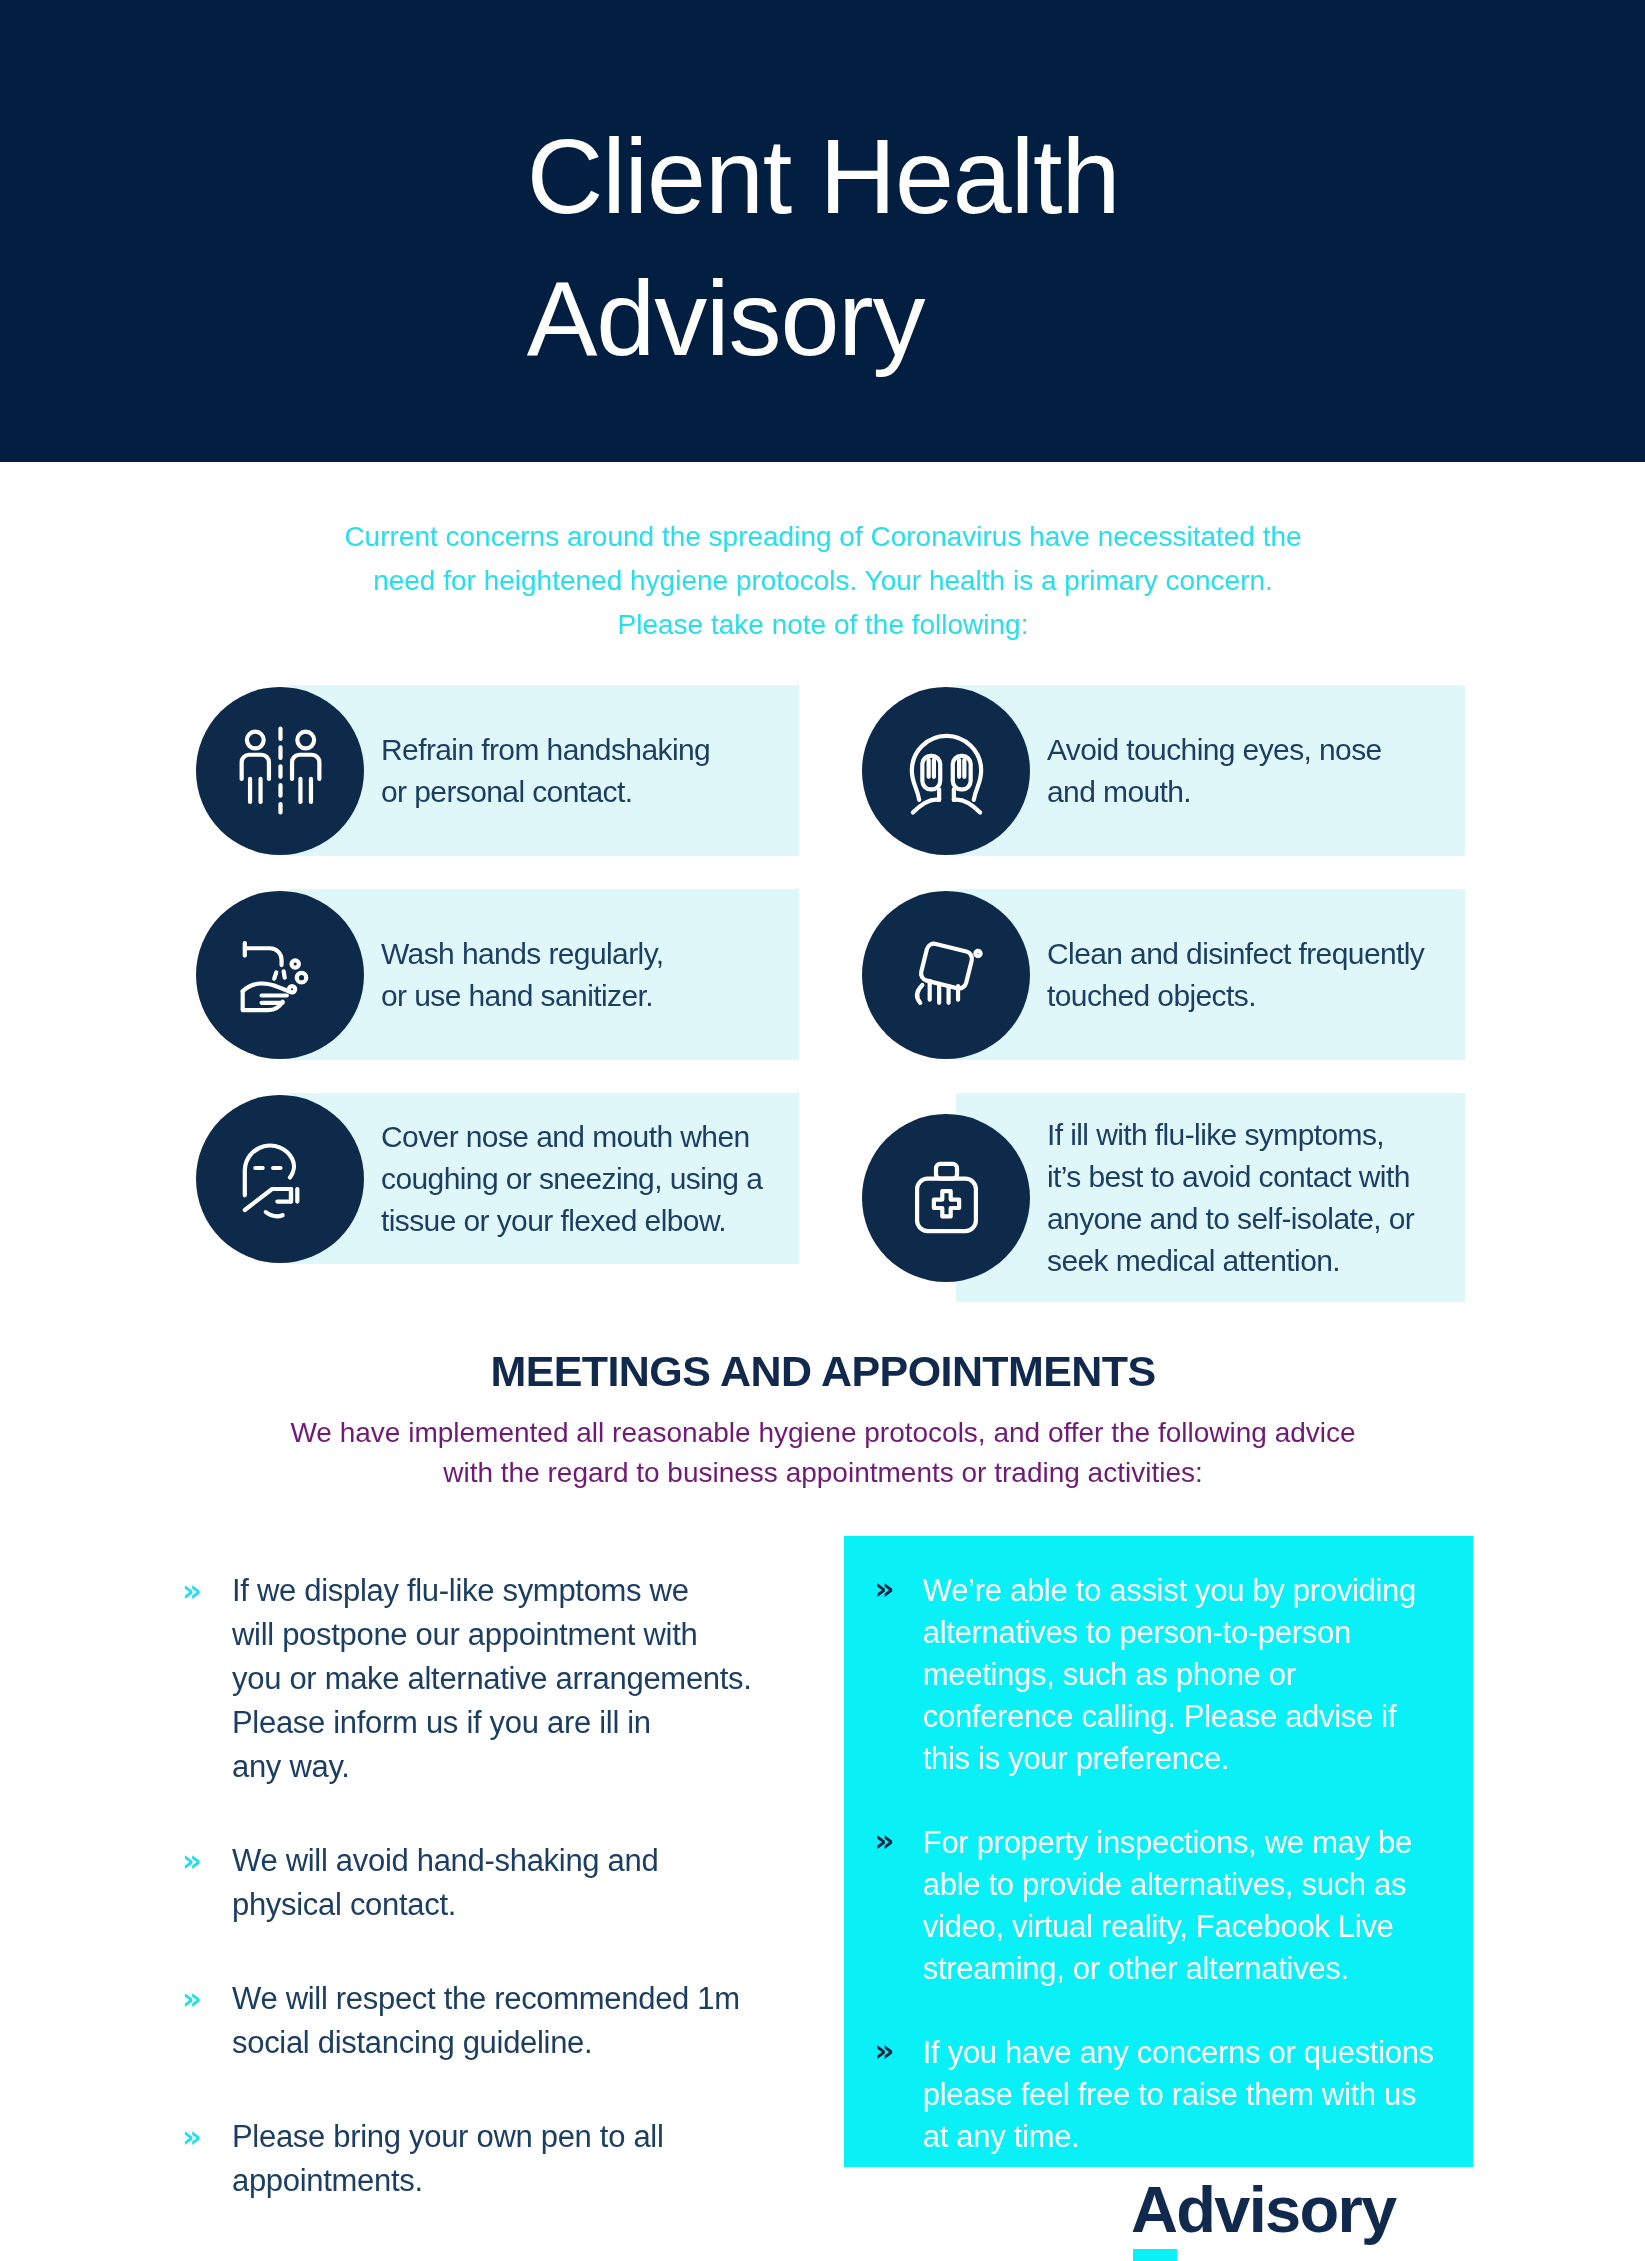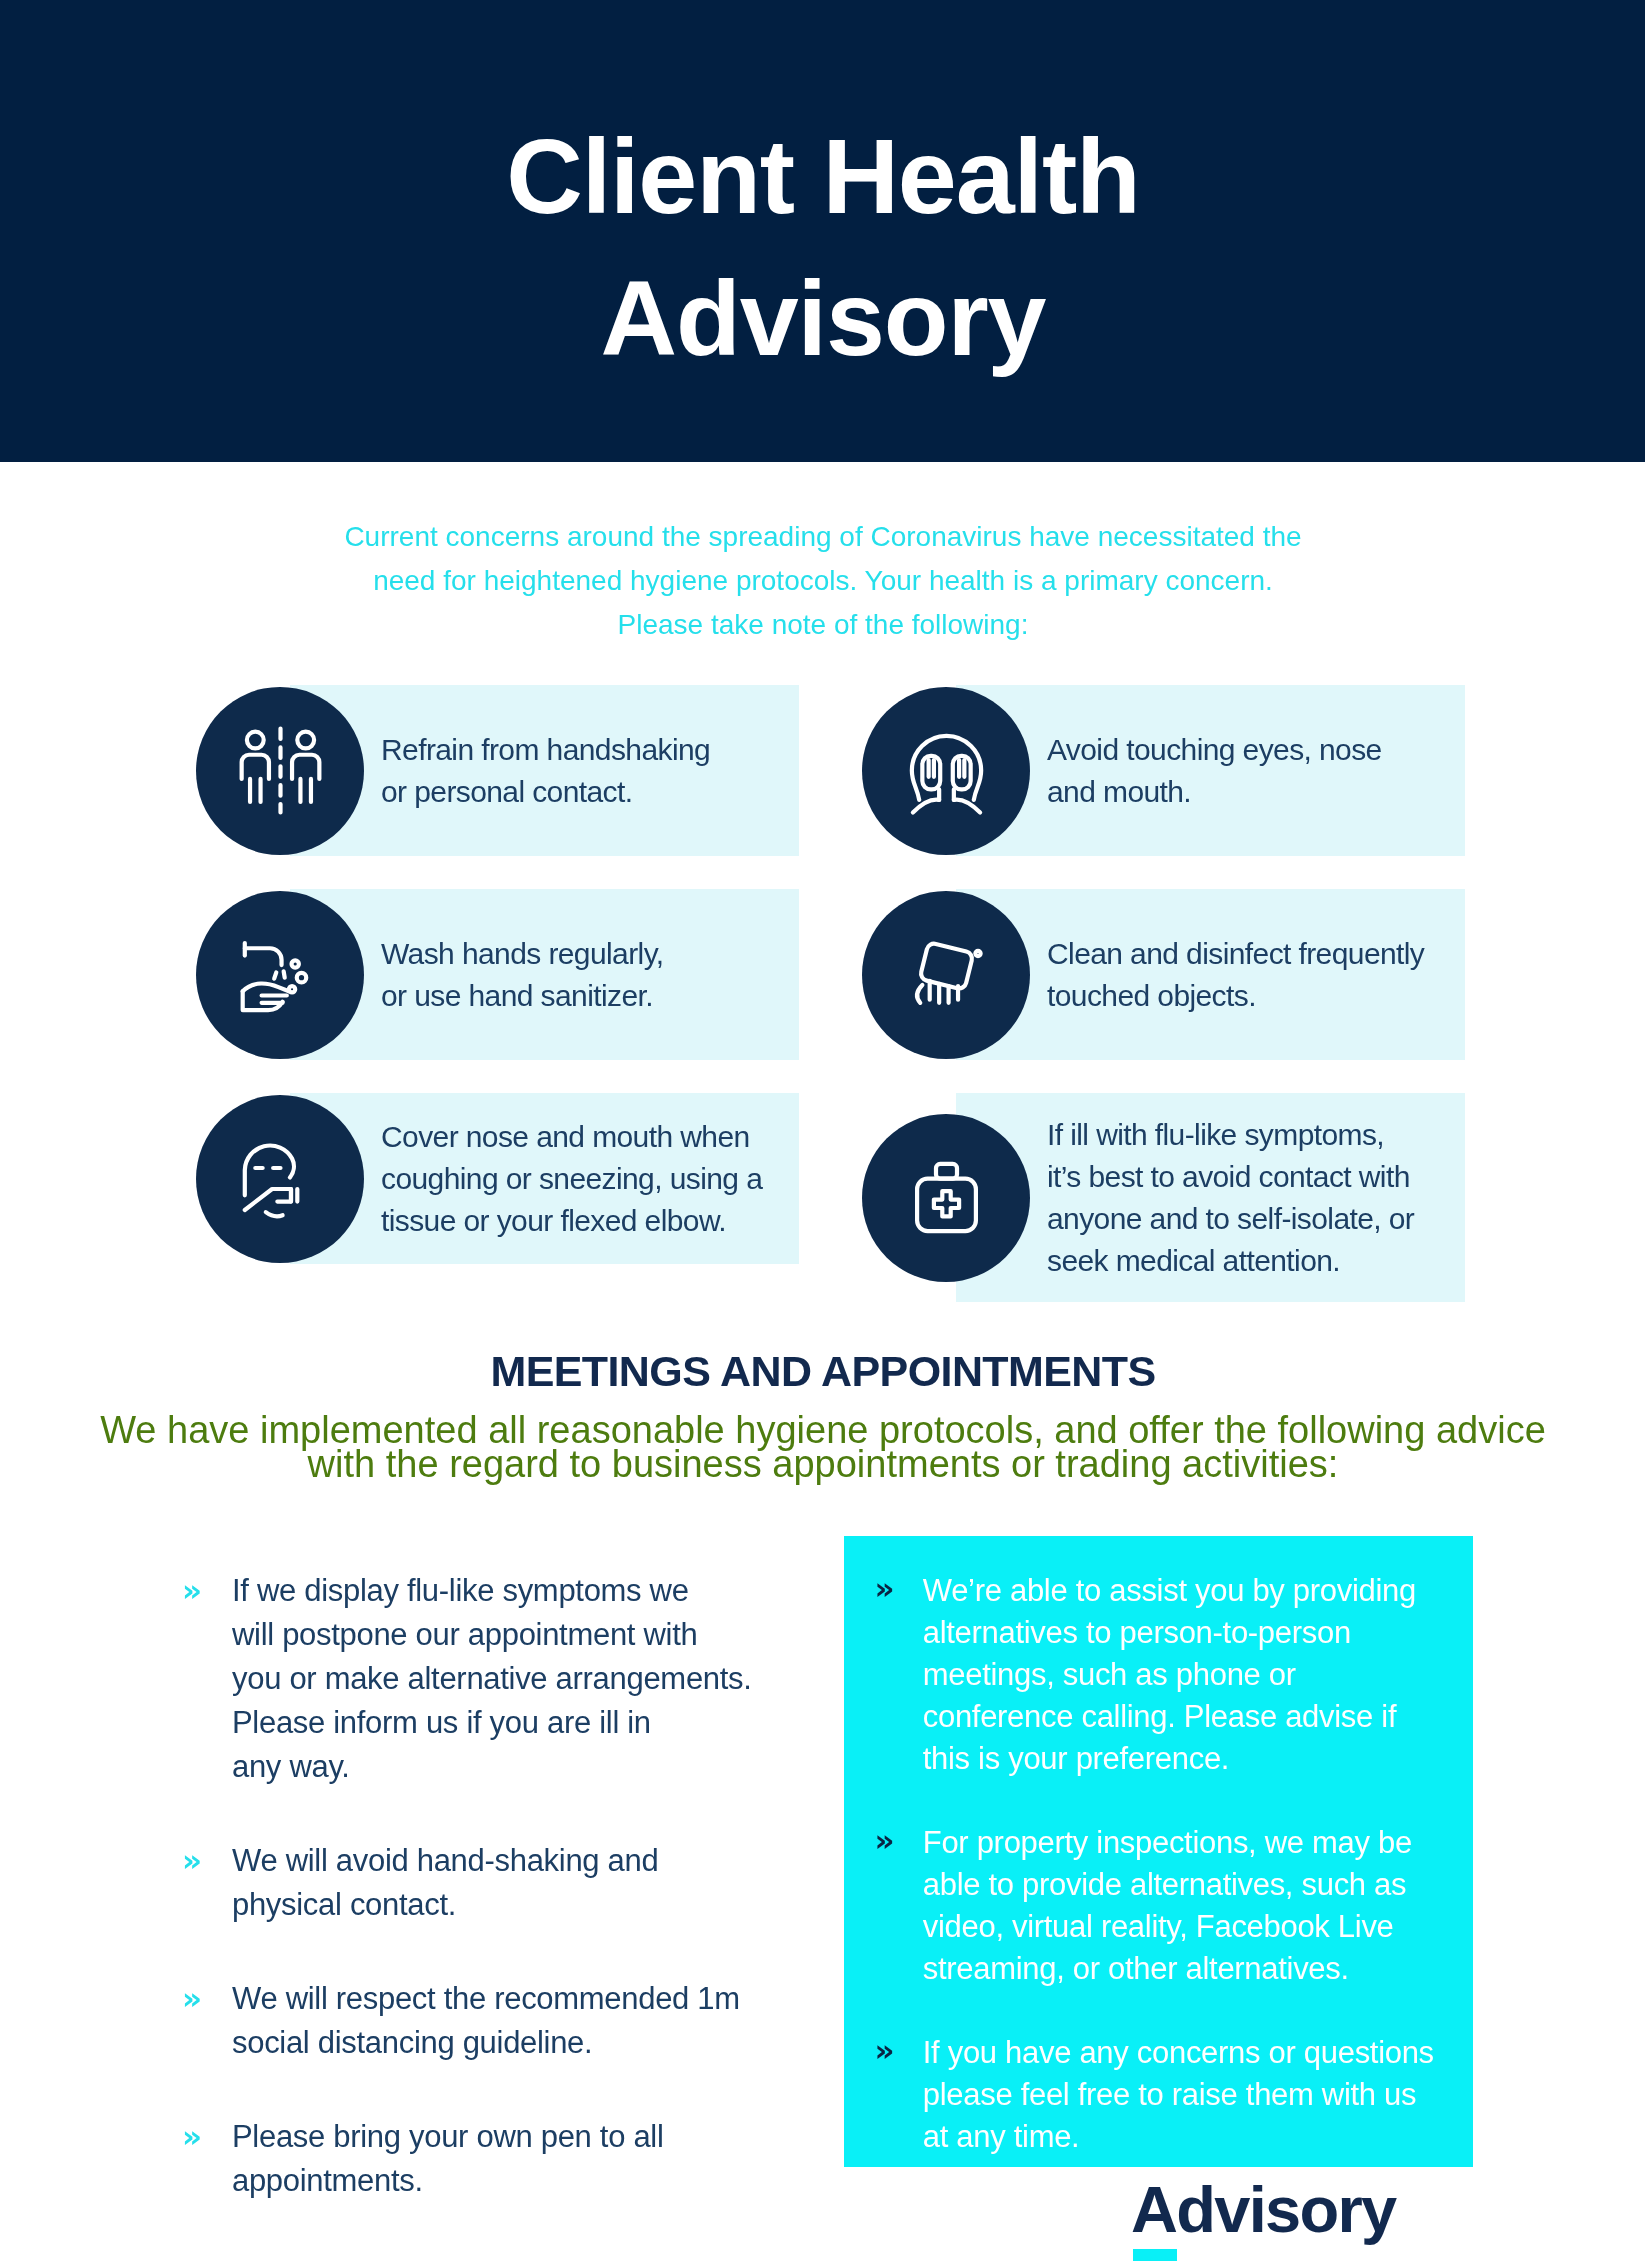--- a/index.html
+++ b/index.html
@@ -13,21 +13,21 @@
   }
   
   .hero {
     position: absolute; top: 0; left: 0; width: 1646px; height: 462px;
     background: #021f41;
     display: flex; align-items: center; justify-content: center;
   }
   .hero h1 {
     margin: 0; padding-top: 31px;
     color: #ffffff; font-size: 106px; line-height: 142px;
-    font-weight: 700; text-align: center; white-space: pre-line;
+    font-weight: 400; text-align: left; white-space: pre-line;
     letter-spacing: -1.1px;
   }
   
   .intro {
     position: absolute; top: 515px; left: 0; width: 1646px;
     margin: 0; text-align: center;
     font-size: 28px; line-height: 44px; color: #25dfeb;
     white-space: pre-line;
   }
   
@@ -55,22 +55,22 @@
   .bubble p {
     margin: 0; font-size: 30px; line-height: 42px;
     color: #1c3e63; white-space: pre-line; letter-spacing: -0.6px;
   }
   
   .meetings { position: absolute; top: 1347px; left: 0; width: 1646px; text-align: center; }
   .meetings h2 {
     margin: 0; font-size: 43px; font-weight: 700; color: #12294e; letter-spacing: -0.6px;
   }
   .meetings .sub {
-    margin: 17px 0 0 0; font-size: 38px; line-height: 34px;
-    color: #4d7c0f; white-space: pre-line;
+    margin: 17px 0 0 0; font-size: 28px; line-height: 40px;
+    color: #701a75; white-space: pre-line;
   }
   
   .columns {
     position: absolute; top: 1536px; left: 182px; width: 1291px;
     display: flex; gap: 20px; align-items: stretch;
   }
   .left-list {
     width: 643px; box-sizing: border-box; padding-top: 33px;
     display: flex; flex-direction: column; gap: 50px;
   }

